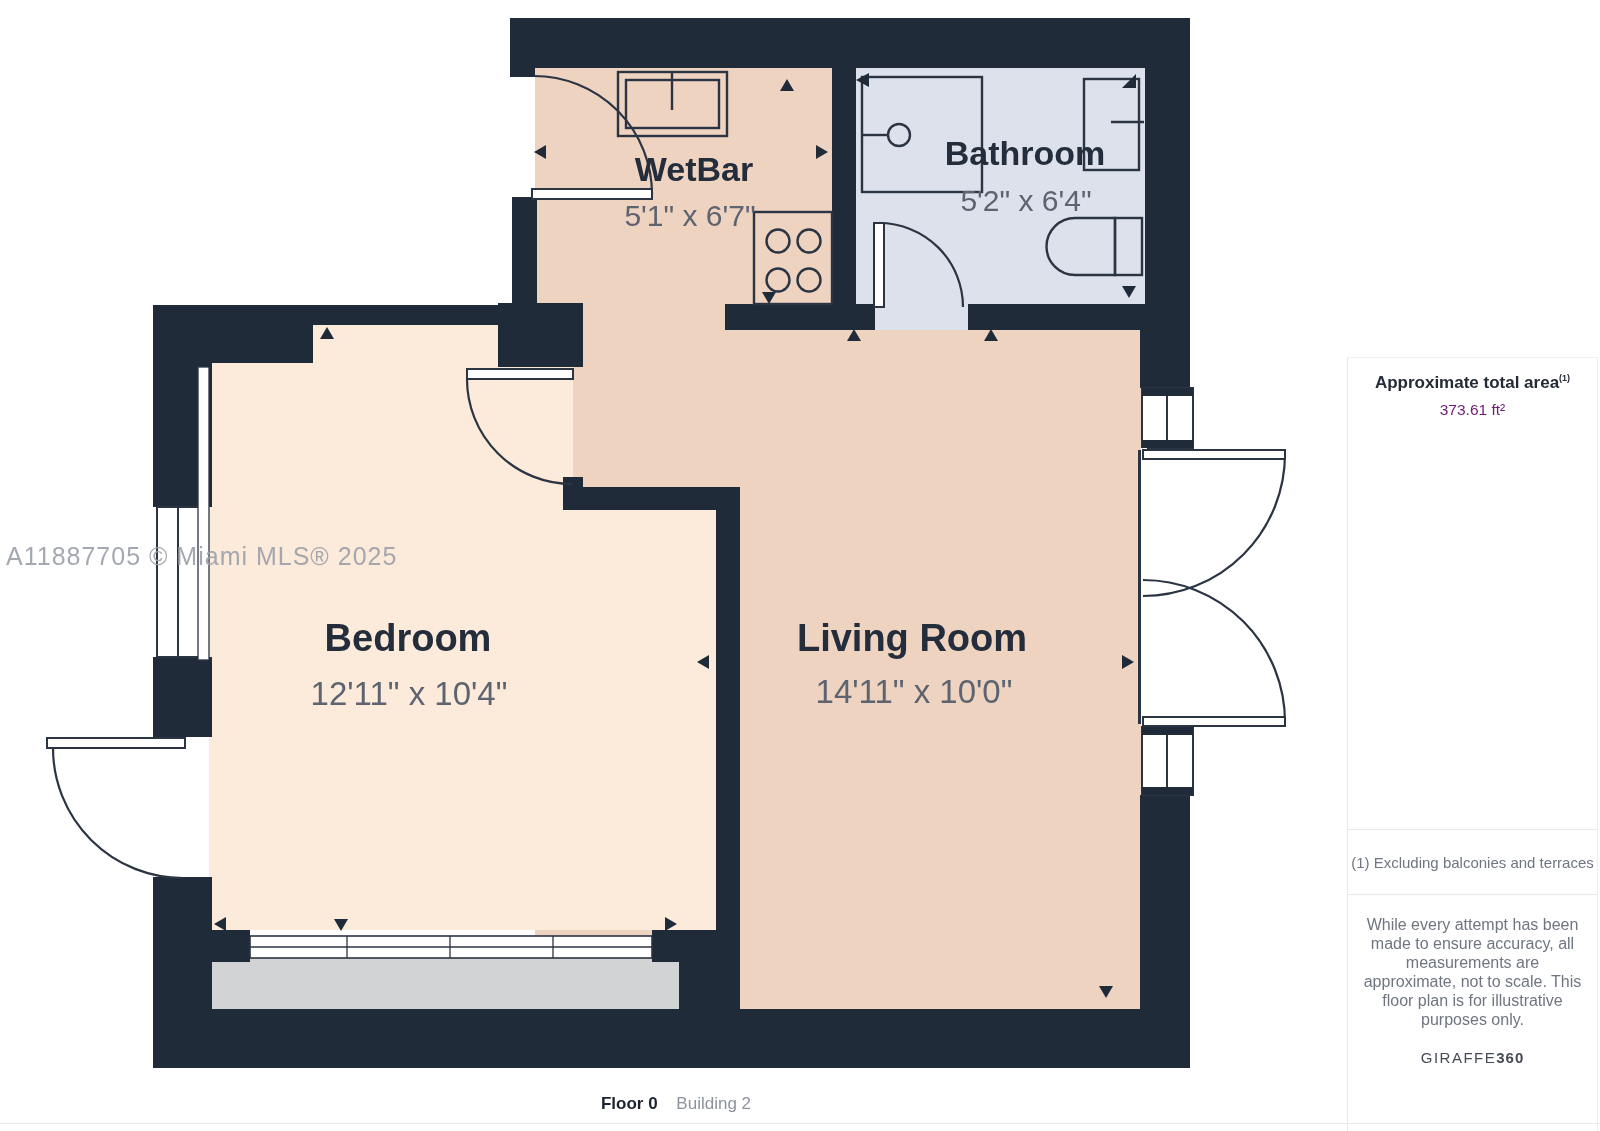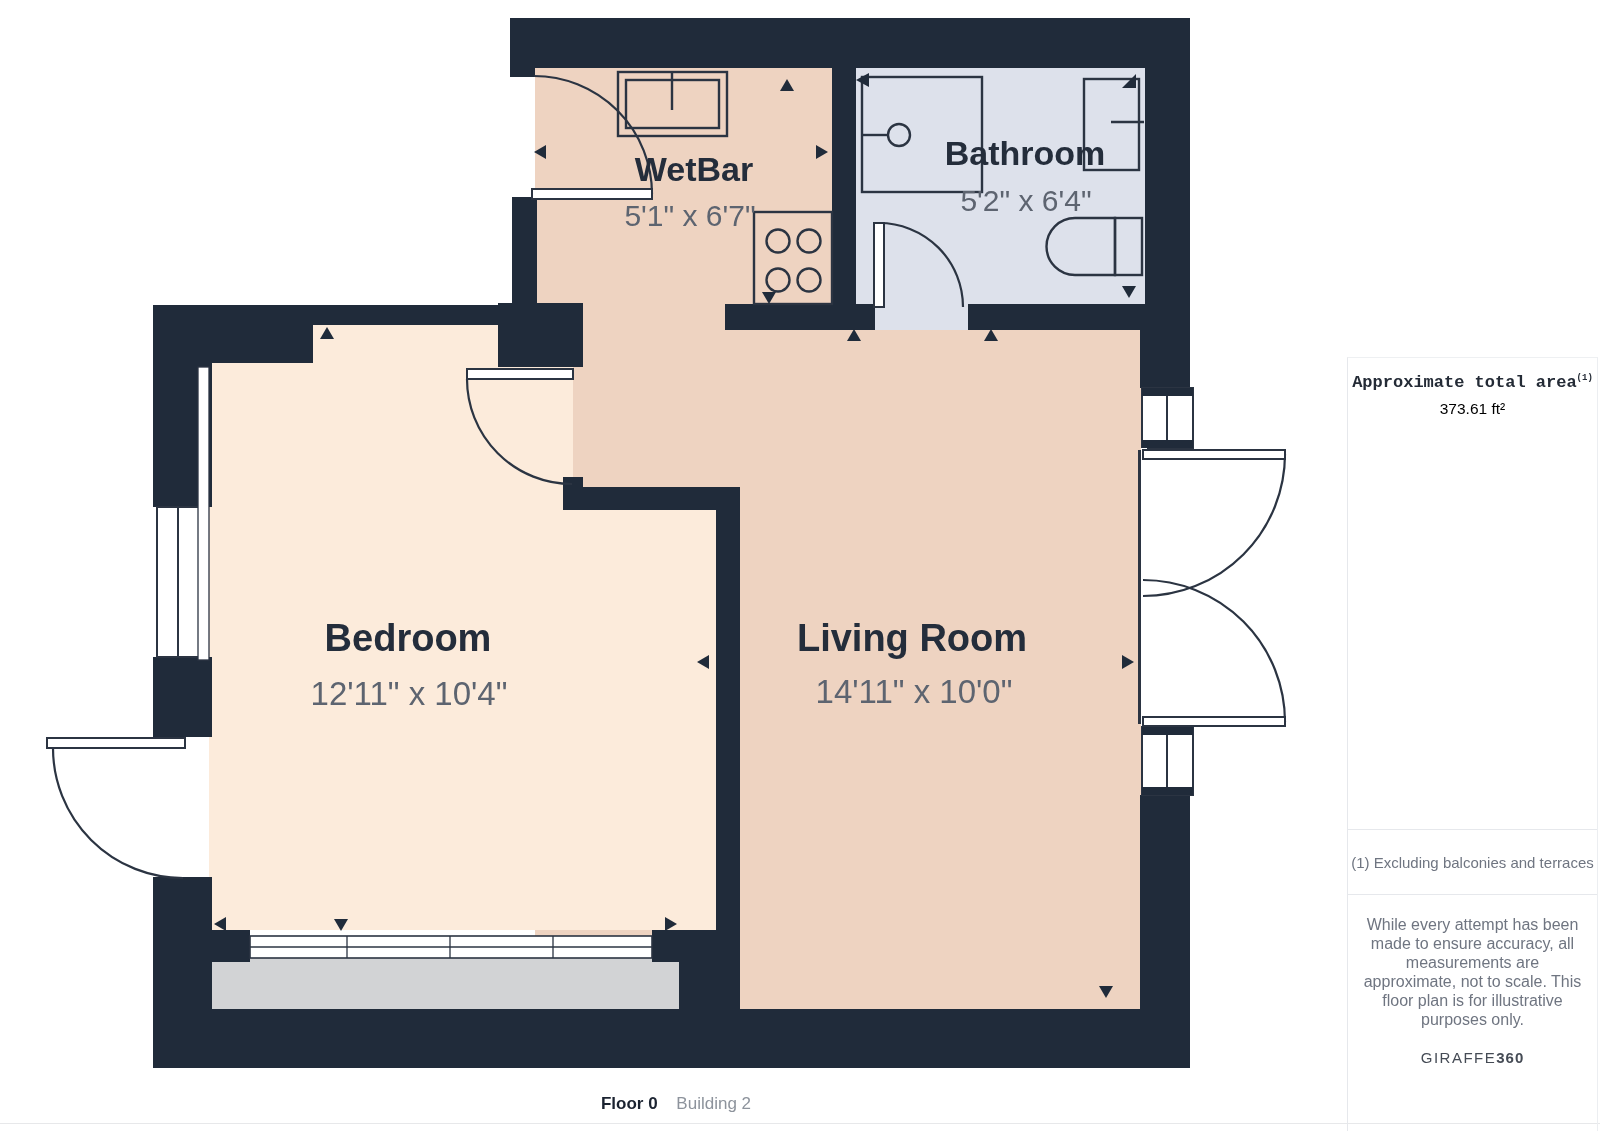--- a/index.html
+++ b/index.html
@@ -11,23 +11,23 @@
         font-family:"Liberation Sans", sans-serif;}
   svg text{font-family:"Liberation Sans", sans-serif;}
   .room-name{font-weight:bold;fill:#242d3b;}
   .room-dims{fill:#5d6470;}
   .watermark{position:absolute;left:6px;top:542px;font-size:25px;color:rgba(156,161,170,0.92);
              letter-spacing:1px;white-space:nowrap;z-index:5;}
   .sidebar{position:absolute;left:1347px;top:357px;width:249px;z-index:4;
            border-left:1px solid #e6e8ec;border-right:1px solid #eceef1;border-top:1px solid #eef0f2;}
   .panel{box-sizing:border-box;text-align:center;color:#6f7581;}
   .panel-area{height:456px;}
-  .area-title{margin-top:15px;font-size:17px;font-weight:bold;color:#242b36;font-family:Liberation Mono, monospace;}
+  .area-title{margin-top:15px;font-size:17px;font-weight:bold;color:#242b36;}
   .area-title sup{font-size:9px;}
-  .area-value{margin-top:8px;font-size:15.5px;color:#000000;}
+  .area-value{margin-top:8px;font-size:15.5px;color:#701a75;}
   .panel-footnote{height:65px;border-top:1px solid #e6e8ec;display:flex;align-items:center;justify-content:center;
                   font-size:15px;}
   .panel-disclaimer{height:245px;border-top:1px solid #e6e8ec;border-bottom:1px solid #e3e5e9;padding-top:20px;}
   .panel-disclaimer p{width:230px;margin:0 auto 16px auto;font-size:16px;line-height:19px;color:#6f7581;}
   .logo{margin-top:20px;font-size:15px;color:#454b55;letter-spacing:1.5px;}
   .logo b{letter-spacing:1px;}
   .footer{position:absolute;left:536px;top:1094px;width:280px;text-align:center;font-size:17px;white-space:nowrap;z-index:4;}
   .footer .floor{font-weight:bold;color:#1a2230;margin-right:14px;}
   .footer .building{color:#8d939c;}
   .bottom-line{position:absolute;left:0;top:1123px;width:1600px;height:1px;background:#e7e8ea;z-index:3;}
@@ -190,20 +190,21 @@
 
       <text class="room-name" x="408" y="651" font-size="38">Bedroom</text>
       <text class="room-dims" x="409" y="705" font-size="33">12'11" x 10'4"</text>
 
       <text class="room-name" x="912" y="651" font-size="38">Living Room</text>
       <text class="room-dims" x="914" y="703" font-size="33">14'11" x 10'0"</text>
     </g>
   </svg>
 
   
+  <div class="watermark">A11887705 © Miami MLS® 2025</div>
 
   
   <div class="sidebar">
     <div class="panel panel-area">
       <div class="area-title"><span>Approximate total area</span><sup>(1)</sup></div>
       <div class="area-value">373.61 ft²</div>
     </div>
     <div class="panel panel-footnote">
       <span>(1) Excluding balconies and terraces</span>
     </div>

